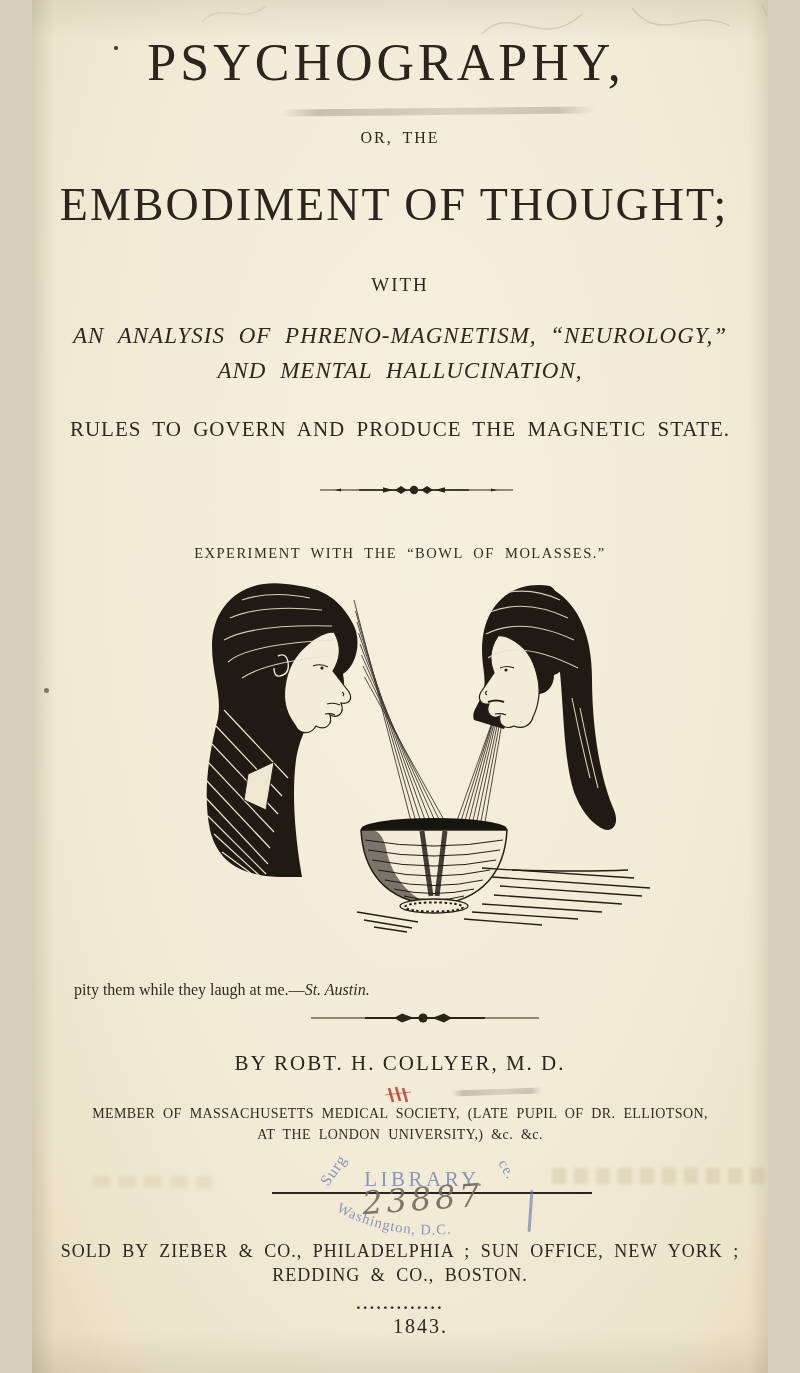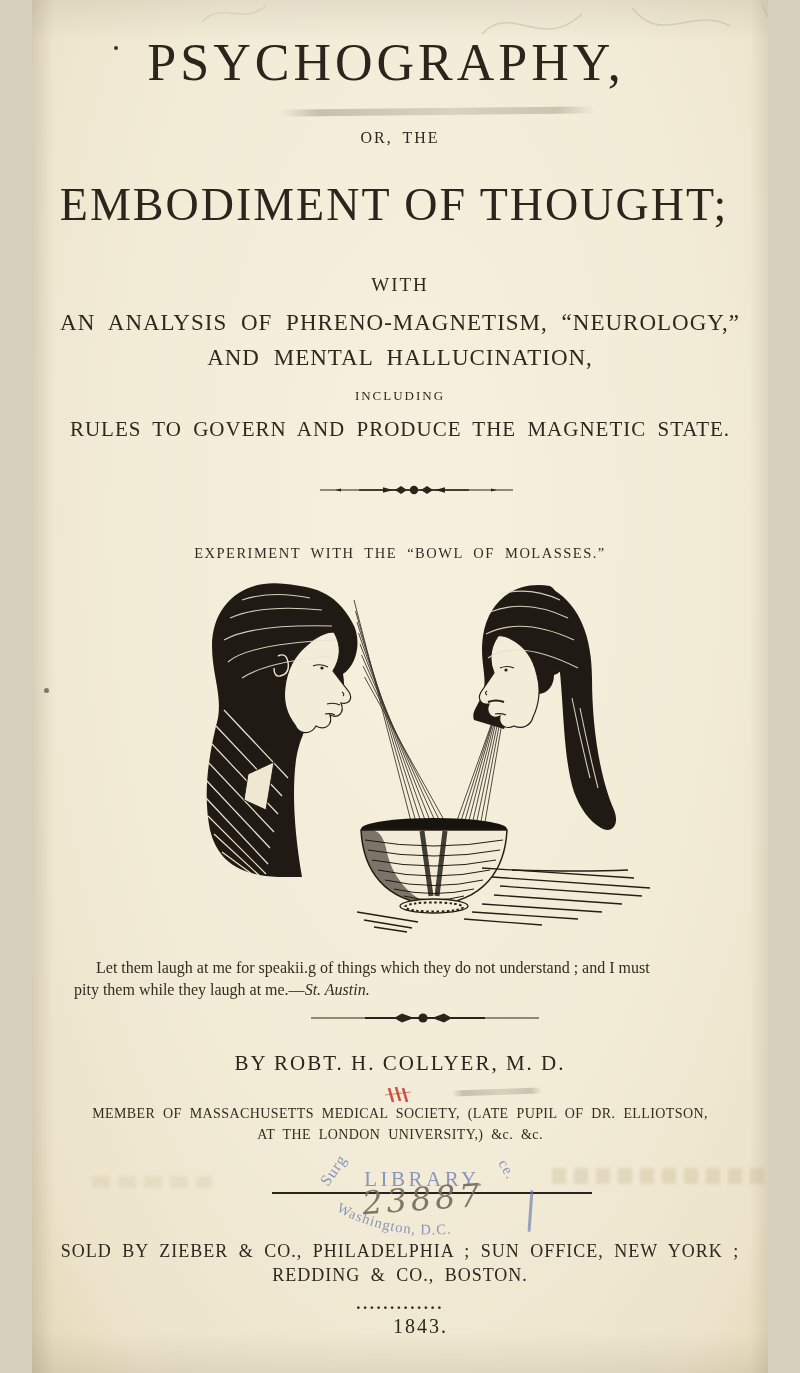--- a/index.html
+++ b/index.html
@@ -14,21 +14,21 @@
       radial-gradient(ellipse at 52% 38%, #f6f0de 0%, #f2ebd6 55%, #ece3ca 86%, #e2d7b7 100%);
   }
   .abs{position:absolute;}
   .ctr{left:0;right:0;text-align:center;}
   .title{top:33px;font-size:52px;letter-spacing:4px;transform:translateX(-14px);color:#2b251d;}
   .smudge{height:7px;border-radius:4px;opacity:.55;filter:blur(.6px);
     background:linear-gradient(90deg,rgba(122,114,100,0),rgba(122,114,100,.65) 12%,rgba(122,114,100,.4) 55%,rgba(122,114,100,.6) 88%,rgba(122,114,100,0));}
   .or-the{top:129px;font-size:16px;letter-spacing:2px;word-spacing:4px;}
   .subtitle{top:178px;font-size:46px;letter-spacing:2px;transform:translateX(-6px);color:#2b251d;}
   .with{top:274px;font-size:19px;letter-spacing:2px;}
-  .analysis{top:305px;font-size:23px;letter-spacing:1px;word-spacing:7px;line-height:35px;}
+  .analysis{top:318px;font-size:23px;letter-spacing:1px;word-spacing:7px;line-height:35px;font-style:italic;}
   .including{top:388px;font-size:13px;letter-spacing:2px;}
   .rules{top:417px;font-size:21px;letter-spacing:1px;word-spacing:5px;}
   .caption{top:545px;font-size:14.5px;letter-spacing:1.5px;word-spacing:5px;color:#332c22;}
   .quote{top:941px;left:42px;width:724px;font-size:16px;line-height:22px;color:#332c22;text-align:left;}
   .quote .ind{padding-left:22px;}
   .byline{top:1051px;font-size:21px;letter-spacing:2px;color:#2b251d;}
   .member{font-size:14px;letter-spacing:.4px;word-spacing:4px;color:#332c22;}
   .m1{top:1106px;text-align:center;} .m2{top:1127px;}
   .sold{font-size:18px;letter-spacing:1px;word-spacing:5px;color:#2e2820;}
   .s1{top:1241px;} .s2{top:1265px;}
@@ -66,21 +66,20 @@
 
   <div class="abs ctr title">PSYCHOGRAPHY,</div>
   <div class="abs smudge" style="top:108px;left:248px;width:315px;transform:rotate(-.6deg);"></div>
   <div class="abs ctr or-the">OR, THE</div>
   <div class="abs ctr subtitle">EMBODIMENT OF THOUGHT;</div>
   <div class="abs ctr with">WITH</div>
   <div class="abs ctr analysis">
     <div>AN ANALYSIS OF PHRENO-MAGNETISM, “NEUROLOGY,”</div>
     <div>AND MENTAL HALLUCINATION,</div>
   </div>
-  <div class="abs ctr including">INCLUDING</div>
   <div class="abs ctr rules">RULES TO GOVERN AND PRODUCE THE MAGNETIC STATE.</div>
 
   <svg class="abs" style="left:287px;top:483px;width:195px;height:14px;">
     <g fill="#2a241c" stroke="#2a241c">
       <line x1="1" y1="7" x2="194" y2="7" stroke-width="1"></line>
       <line x1="40" y1="7" x2="150" y2="7" stroke-width="1.6"></line>
       <polygon points="74,7 64,4.2 64,9.8" stroke="none"></polygon>
       <polygon points="82,3 88,7 82,11 76,7" stroke="none"></polygon>
       <circle cx="95" cy="7" r="4.2" stroke="none"></circle>
       <polygon points="108,3 114,7 108,11 102,7" stroke="none"></polygon>
@@ -199,21 +198,21 @@
       <path d="M300,326 L420,334"></path>
         <path d="M290,334 L396,341"></path>
         <path d="M282,341 L360,347"></path>
       <path d="M175,334 L236,344"></path>
         <path d="M182,342 L230,350"></path>
         <path d="M192,349 L225,354"></path>
     </g>
   </svg>
 
   <p class="abs quote">
-    <span class="ind">Let them laugh at me for speakii.g of things which they do not understand ; and I must</span><br>
+    <br>
     <span>pity them while they laugh at me.—</span><em>St. Austin.</em>
   </p>
 
   <svg class="abs" style="left:278px;top:1011px;width:230px;height:14px;">
     <g fill="#2a241c" stroke="#2a241c">
       <line x1="1" y1="7" x2="229" y2="7" stroke-width="1"></line>
       <line x1="55" y1="7" x2="175" y2="7" stroke-width="1.8"></line>
       <polygon points="92,2.5 104,7 92,11.5 84,7" stroke="none"></polygon>
       <circle cx="113" cy="7" r="4.6" stroke="none"></circle>
       <polygon points="134,2.5 122,7 134,11.5 142,7" stroke="none"></polygon>

